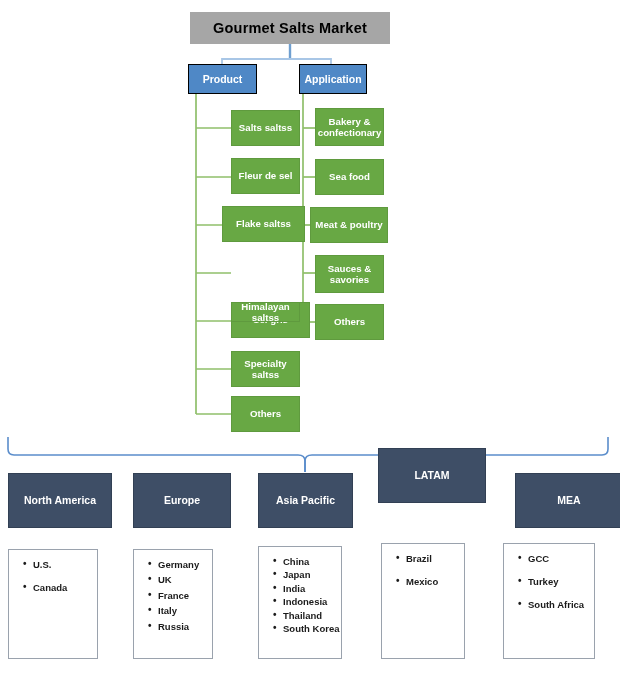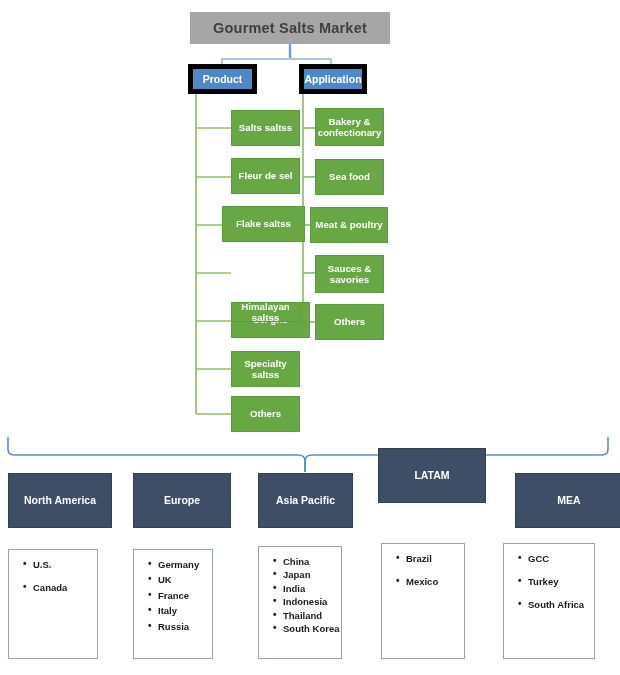--- a/index.html
+++ b/index.html
@@ -27,26 +27,26 @@
     text-align: center;
     color: #ffffff;
     font-weight: bold;
     line-height: 1.15;
   }
   
   .root-box {
     background: #a6a6a6;
     font-size: 14.5px;
     letter-spacing: .2px;
-    color: #404040;
+    color: #000000;
   }
   
   .blue-box {
     background: #4f88c6;
-    border: 5px solid #000000;
+    border: 1px solid #000000;
     font-size: 10.5px;
   }
   
   .green-box {
     background: #68a844;
     border: 1px solid #5f9a3e;
     font-size: 9.7px;
     padding: 0 3px;
   }
   

